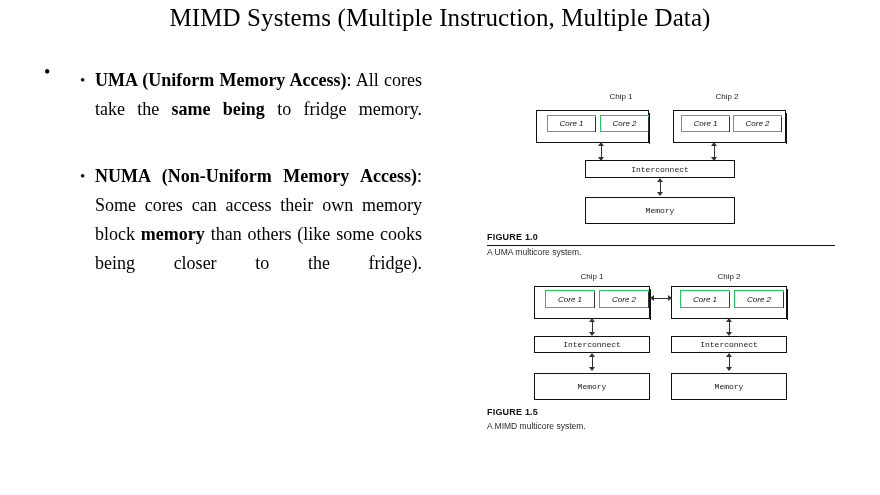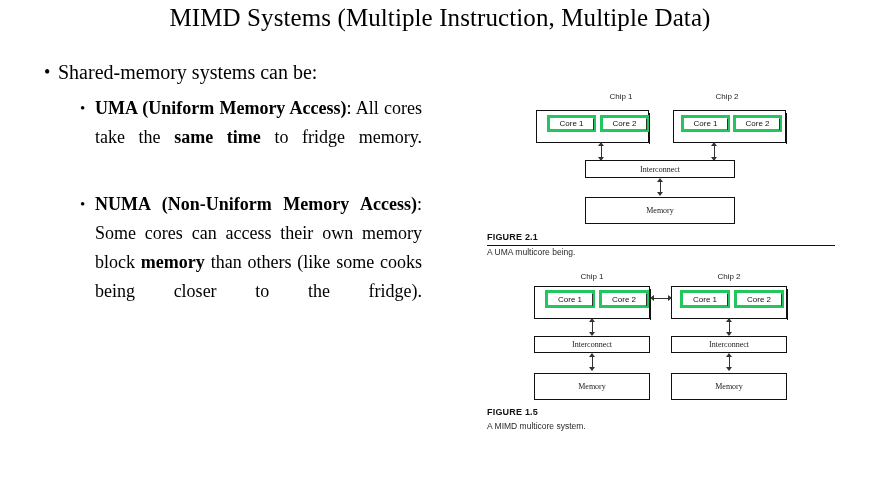--- a/index.html
+++ b/index.html
@@ -43,37 +43,37 @@
   .bullet2 .txt{display:block;}
   .bullet2 b{font-weight:700;}
   
   .bullet2 .txt{ text-align:justify; }
   .bullet2 .txt:after{content:"";display:inline-block;width:100%;}
 
   .fig{position:relative;}
   .fig-box{
     position:absolute;border:1px solid #111;background:#fff;
     box-sizing:border-box;
-    font-family:Liberation Serif, serif;
+    font-family:Liberation Mono, monospace;
     font-size:8px;color:#1a1a1a;
     display:flex;align-items:center;justify-content:center;
     white-space:nowrap;
   }
   .chip-box{border:1px solid #111;}
   .chip-box::after{ 
     content:"";position:absolute;right:-2px;top:2px;bottom:-2px;width:1px;background:#111;
   }
   .chip-label{
     position:absolute;font-family:"Liberation Sans", sans-serif;
     font-size:8px;color:#1a1a1a;text-align:center;white-space:nowrap;
   }
   .core-box{
-    position:absolute;border:3px solid #22c55e;background:#fff;box-sizing:border-box;
+    position:absolute;border:1px solid #22c55e;background:#fff;box-sizing:border-box;
     font-family:"Liberation Sans", sans-serif;font-size:8px;color:#111;
-    display:flex;align-items:center;justify-content:center;white-space:nowrap;
+    display:flex;align-items:center;justify-content:center;white-space:nowrap;font-style:italic;
   }
   .core-box::after{
     content:"";position:absolute;right:-1px;top:1px;bottom:-1px;width:1px;background:#333;
   }
 
   .vline{position:absolute;width:1px;background:#333;}
   .hline{position:absolute;height:1px;background:#333;}
   .arrow-up,.arrow-down,.arrow-left,.arrow-right{position:absolute;width:0;height:0;}
   .arrow-up{border-left:3px solid transparent;border-right:3px solid transparent;border-bottom:4px solid #333;}
   .arrow-down{border-left:3px solid transparent;border-right:3px solid transparent;border-top:4px solid #333;}
@@ -93,28 +93,27 @@
 <body>
 
 <div id="slide">
 
   <div class="slide-title">MIMD Systems (Multiple Instruction, Multiple Data)</div>
 
   <div class="body-col">
 
     <div class="bullet1">
       <span class="dot">•</span>
-      <span>Shared-memory systems can be:</span>
     </div>
 
     <div class="sub-list">
 
       <div class="bullet2" style="margin-top:8px;">
         <span class="dot">•</span>
-        <span class="txt"><b>UMA (Uniform Memory Access)</b><span>: All cores take the </span><b>same time</b><span> to fridge memory.</span></span>
+        <span class="txt"><b>UMA (Uniform Memory Access)</b><span>: All cores take the </span><b>same being</b><span> to fridge memory.</span></span>
       </div>
 
       <div class="bullet2" style="margin-top:9px;">
         <span class="dot">•</span>
         <span class="txt"><b>NUMA (Non-Uniform Memory Access)</b><span>: Some cores can access their own memory block </span><b>memory</b><span> than others (like some cooks being closer to the fridge).</span></span>
       </div>
 
     </div>
   </div>
 
@@ -140,25 +139,25 @@
 
     <div class="fig-box" style="left:585px;top:160px;width:150px;height:18px;">Interconnect</div>
 
     <div class="vline" style="left:660px;top:180px;height:15px;"></div>
     <div class="arrow-up" style="left:657px;top:178px;"></div>
     <div class="arrow-down" style="left:657px;top:192px;"></div>
 
     <div class="fig-box" style="left:585px;top:197px;width:150px;height:27px;">Memory</div>
 
     <div class="fig-caption" style="left:487px;top:232px;">
-      <div class="fig-num">FIGURE 2.1</div>
+      <div class="fig-num">FIGURE 1.0</div>
     </div>
     <div class="fig-rule" style="left:487px;top:245px;width:348px;"></div>
     <div class="fig-caption" style="left:487px;top:247px;">
-      <div class="fig-desc" style="margin-top:0;">A UMA multicore being.</div>
+      <div class="fig-desc" style="margin-top:0;">A UMA multicore system.</div>
     </div>
   </div>
 
   <div class="fig">
 
     <div class="chip-label" style="left:562px;top:272px;width:60px;">Chip 1</div>
     <div class="fig-box chip-box" style="left:534px;top:286px;width:116px;height:33px;"></div>
     <div class="core-box" style="left:545px;top:290px;width:50px;height:18px;">Core 1</div>
     <div class="core-box" style="left:599px;top:290px;width:50px;height:18px;">Core 2</div>
 

